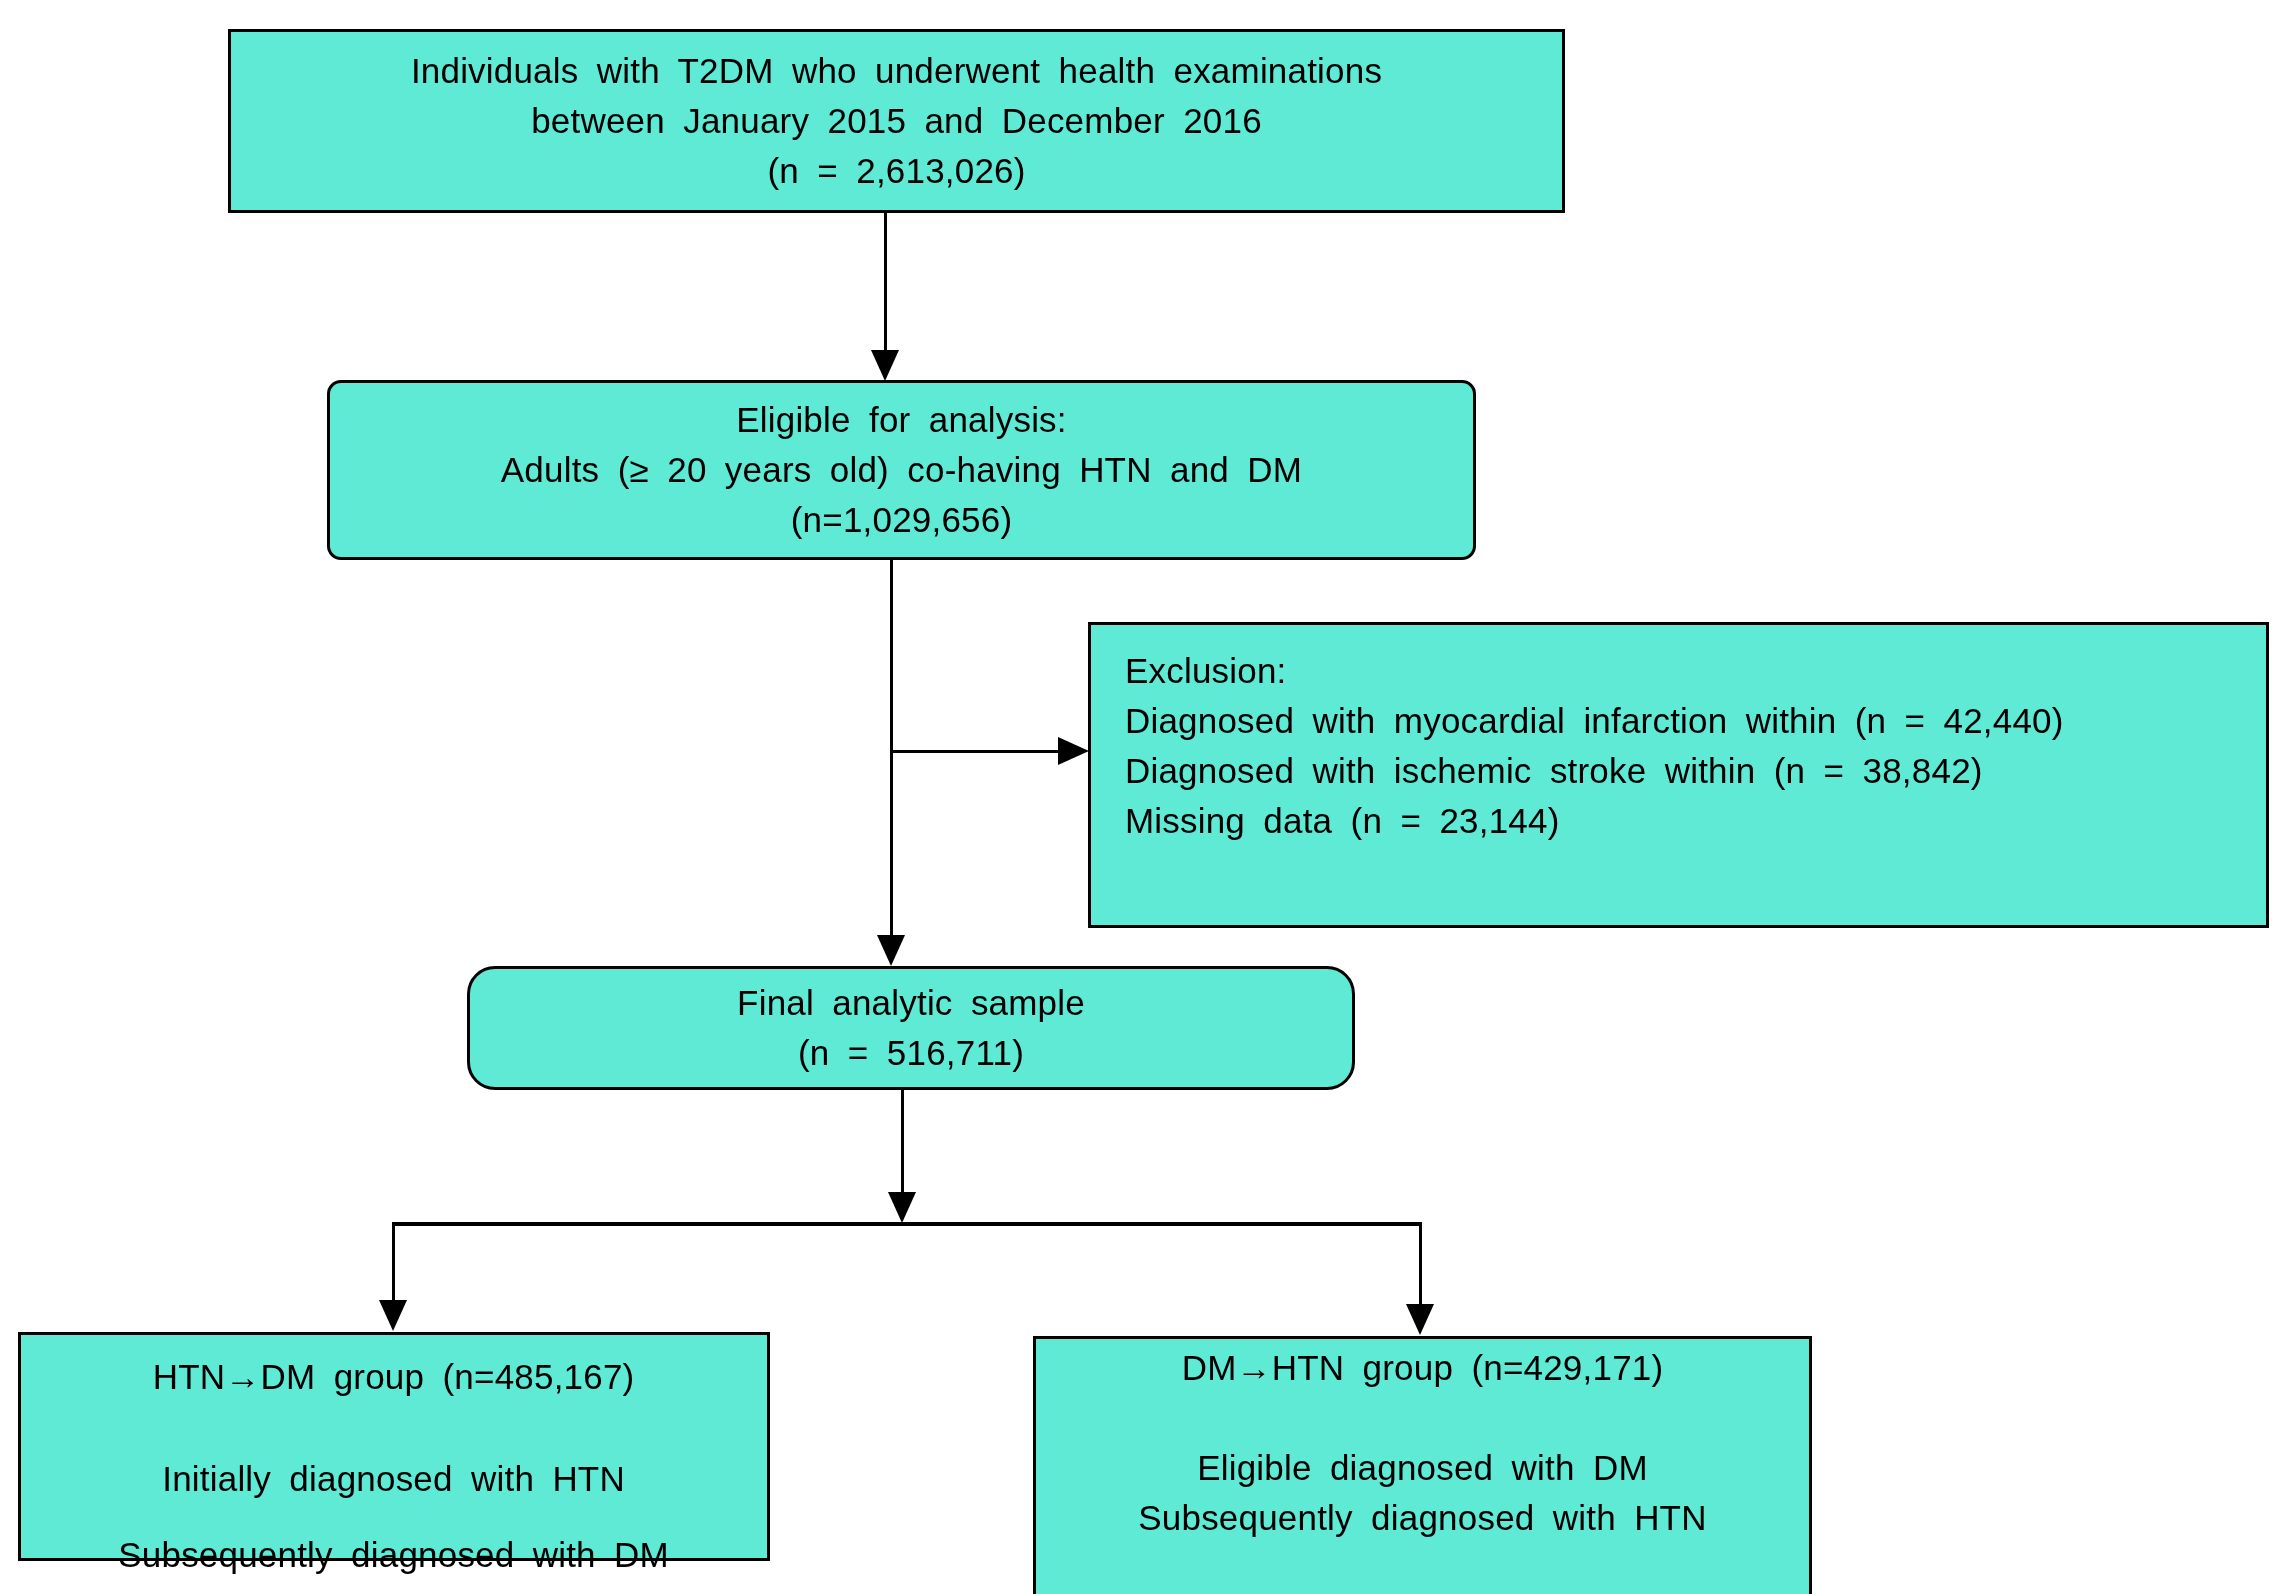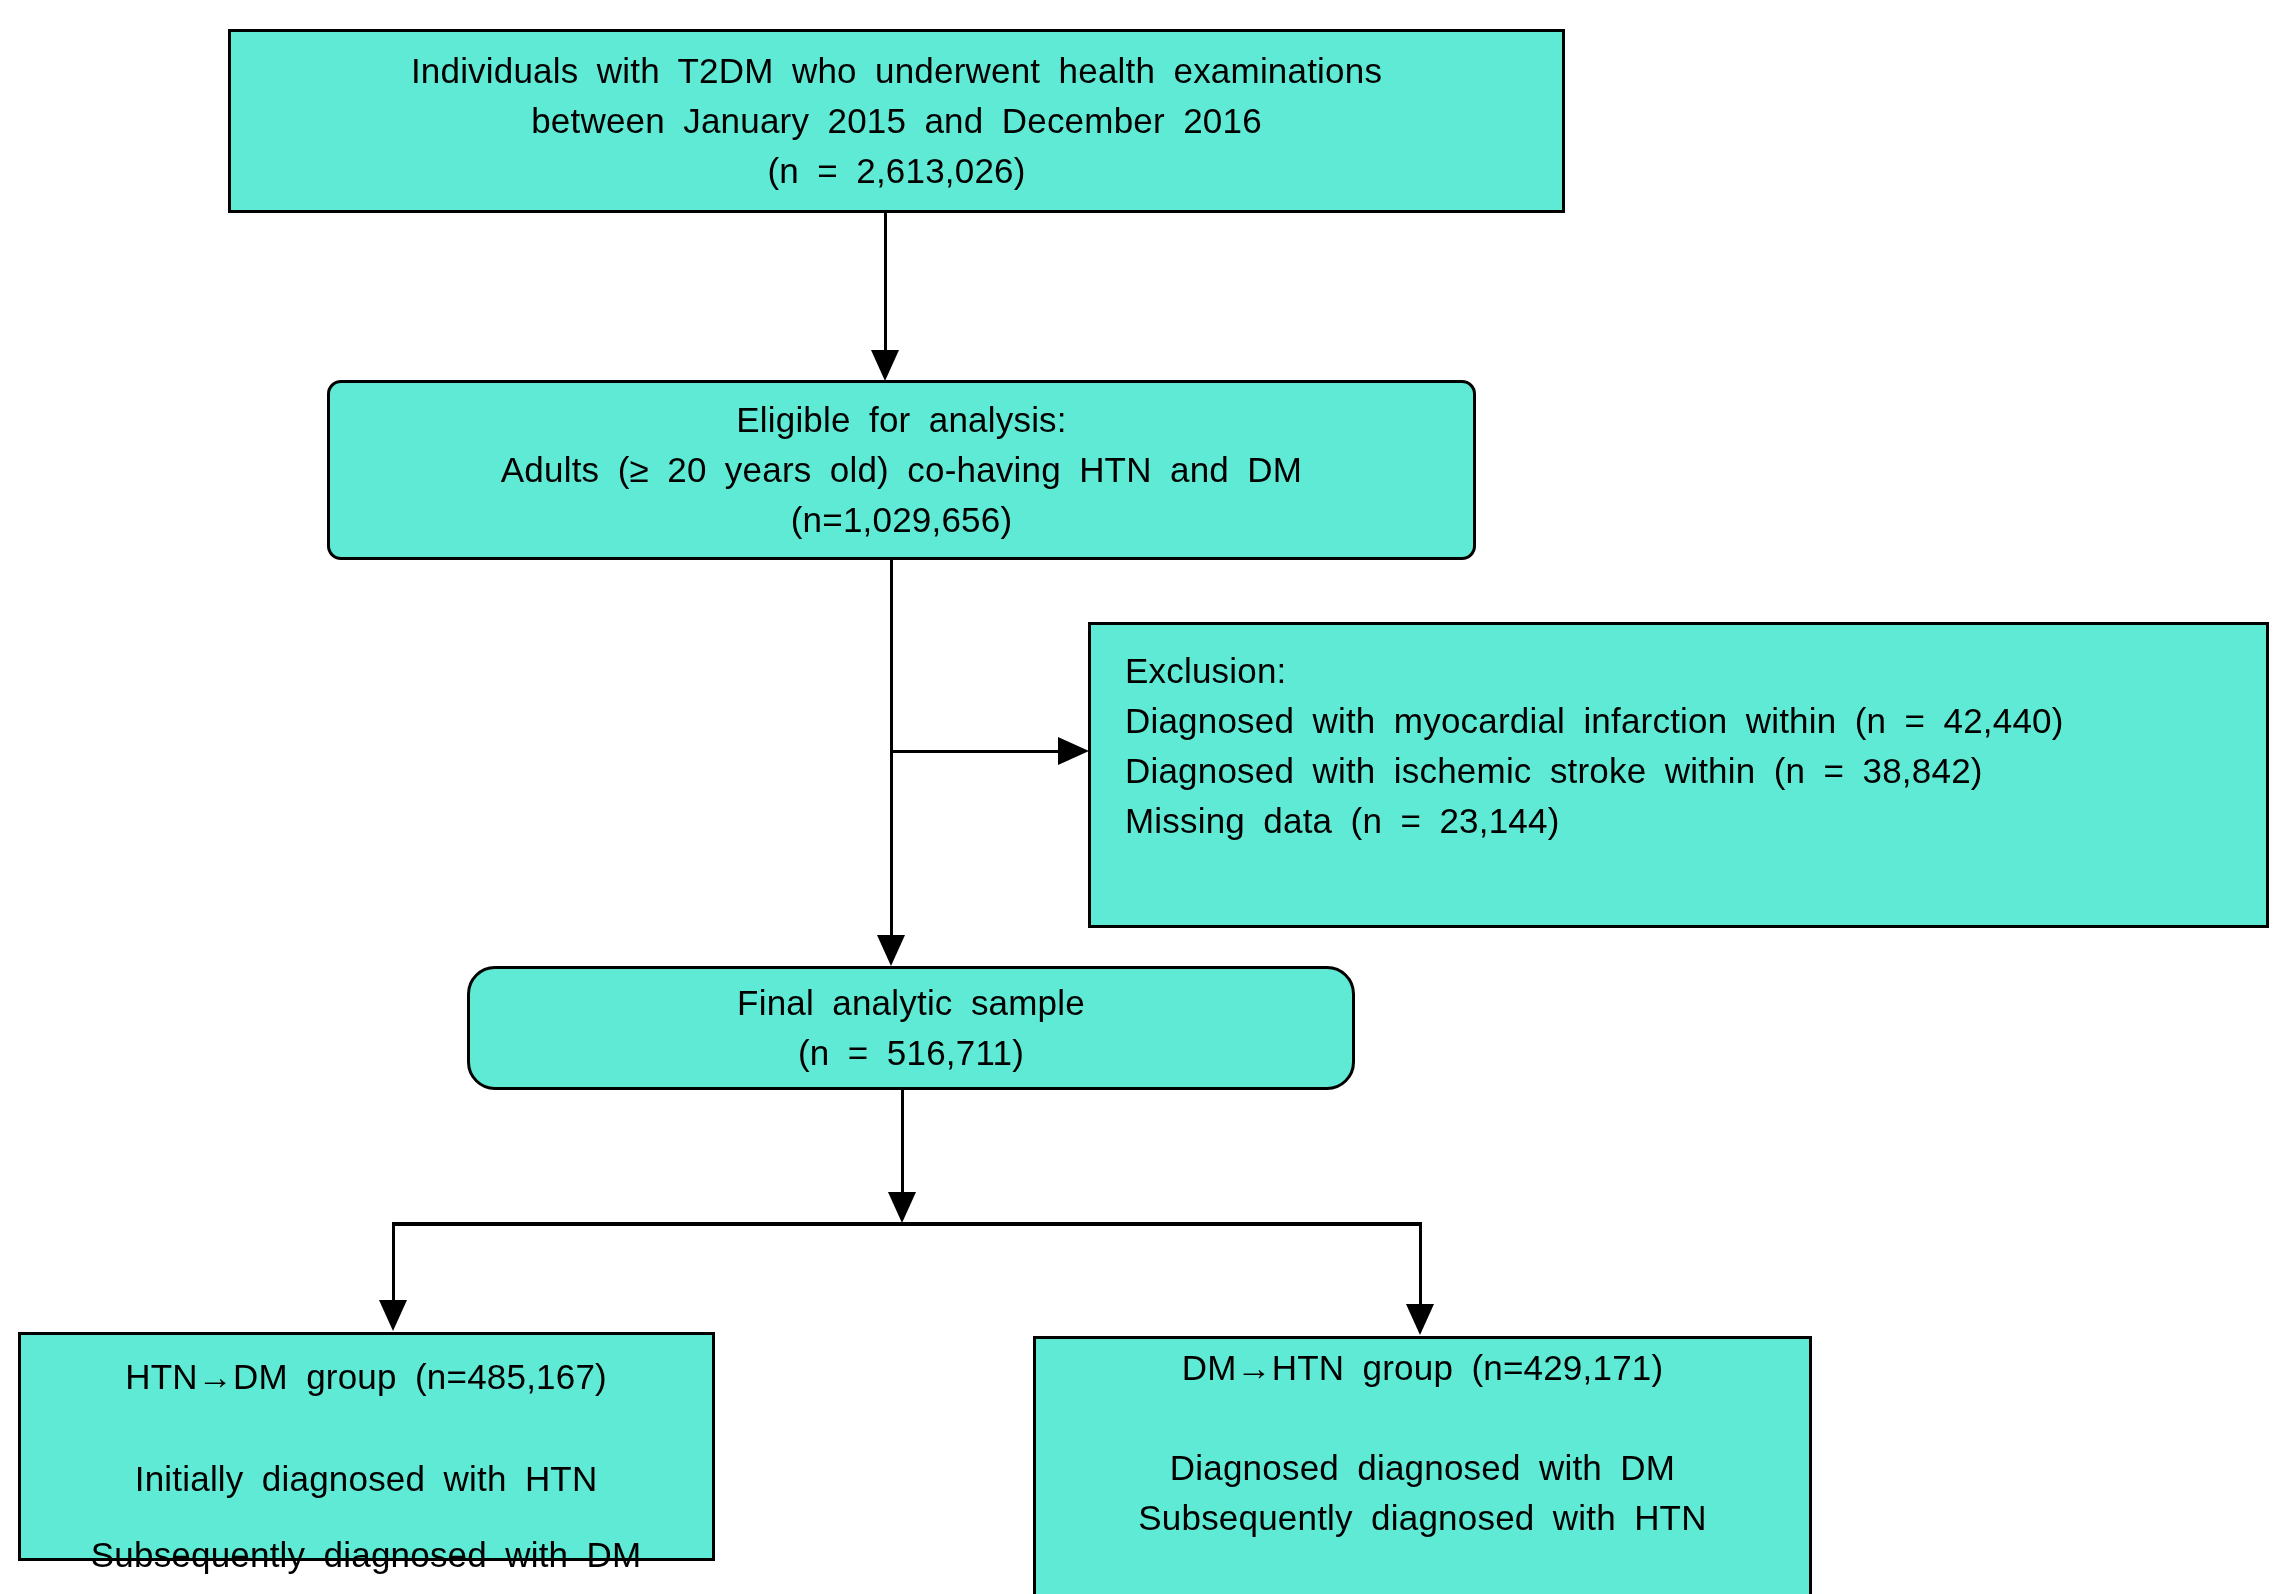--- a/index.html
+++ b/index.html
@@ -104,28 +104,28 @@
   <div class="ah-down" style="left:888px; top:1192px;"></div>
 
   <div class="hline" style="left:392px; top:1222px; width:1030px; height:3.8px;"></div>
 
   <div class="vline" style="left:392px; top:1224px; height:80px;"></div>
   <div class="ah-down" style="left:379px; top:1300px;"></div>
 
   <div class="vline" style="left:1419px; top:1224px; height:83px;"></div>
   <div class="ah-down" style="left:1406px; top:1304px;"></div>
 
-  <div class="box top-align" style="left:17.6px; top:1332px; width:697px; height:229px; padding-top:17px;gap:26px;">
+  <div class="box top-align" style="left:17.6px; top:1332px; width:752px; height:229px; padding-top:17px;gap:26px;">
     <div class="ln">HTN→DM group (n=485,167)</div>
     <div class="spacer-line"></div>
     <div class="ln">Initially diagnosed with HTN</div>
     <div class="ln">Subsequently diagnosed with DM</div>
   </div>
 
   <div class="box top-align" style="left:1033px; top:1336px; width:779px; height:285px; padding-top:4px;">
     <div class="ln">DM→HTN group (n=429,171)</div>
     <div class="spacer-line"></div>
-    <div class="ln">Diagnosed diagnosed with DM</div>
+    <div class="ln">Eligible diagnosed with DM</div>
     <div class="ln">Subsequently diagnosed with HTN</div>
   </div>
 
 </div>
 
 
 </body></html>

